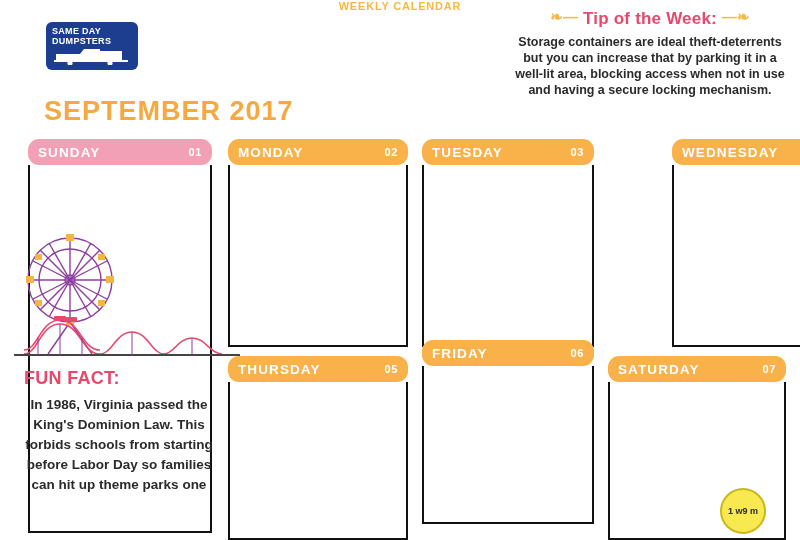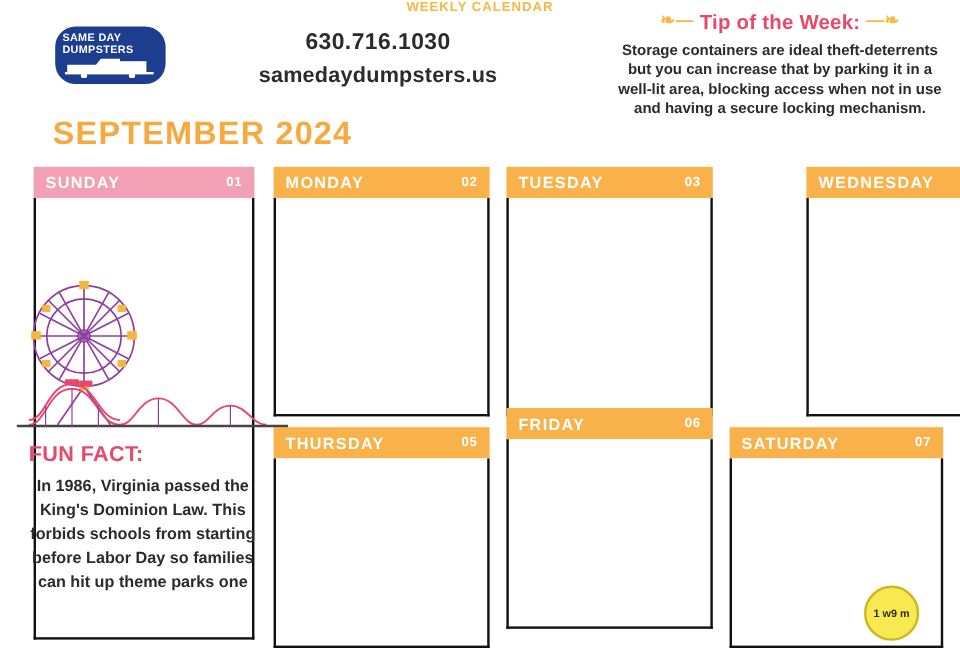--- a/index.html
+++ b/index.html
@@ -35,21 +35,21 @@
   }
 
   
   .logo {
     position: absolute;
     left: 46px;
     top: 22px;
     width: 92px;
     height: 48px;
     background: #1d3d8f;
-    border-radius: 17px;
+    border-radius: 6px;
     color: #ffffff;
     overflow: hidden;
   }
   .logo-text {
     position: absolute;
     left: 6px;
     top: 4px;
     font-size: 9px;
     font-weight: bold;
     line-height: 10px;
@@ -133,20 +133,21 @@
     height: 26px;
     display: flex;
     align-items: center;
     justify-content: space-between;
     padding: 0 10px;
     box-sizing: border-box;
     color: #ffffff;
     font-weight: bold;
     font-size: 13.5px;
     letter-spacing: 1.1px;
+    border-radius: 11px;
   }
   .cell-head .num {
     font-size: 11px;
     letter-spacing: .6px;
   }
   .cell-body {
     border: 2.5px solid #111111;
     border-top: none;
     background: #ffffff;
     box-sizing: border-box;
@@ -220,35 +221,31 @@
     </div>
     <svg class="truck" viewBox="0 0 76 18">
       <path d="M2 13 L2 7 L26 7 L30 2 L46 2 L46 13 Z" fill="#ffffff"></path>
       <rect x="46" y="4" width="22" height="9" fill="#ffffff"></rect>
       <rect x="0" y="13" width="74" height="2" fill="#ffffff"></rect>
       <circle cx="16" cy="16" r="2.6" fill="#ffffff"></circle>
       <circle cx="56" cy="16" r="2.6" fill="#ffffff"></circle>
     </svg>
   </div>
 
-  <div class="contact">
-    <div class="phone">630.716.1030</div>
-    <div class="website">samedaydumpsters.us</div>
-  </div>
 
   <div class="tip">
     <div class="tip-title">
       <span class="tip-flourish">❧—</span>
       <span>Tip of the Week:</span>
       <span class="tip-flourish">—❧</span>
     </div>
     <div class="tip-body">Storage containers are ideal theft-deterrents but you can increase that by parking it in a well-lit area, blocking access when not in use and having a secure locking mechanism.</div>
   </div>
 
-  <div class="month">SEPTEMBER 2024</div>
+  <div class="month">SEPTEMBER 2017</div>
 
   <div class="cell" style="left:28px; top:139px; width:184px;">
     <div class="cell-head head-sun">
       <span>SUNDAY</span>
       <span class="num">01</span>
     </div>
     <div class="cell-body" style="height:368px;"></div>
   </div>
 
   <div class="cell" style="left:228px; top:139px; width:180px;">

